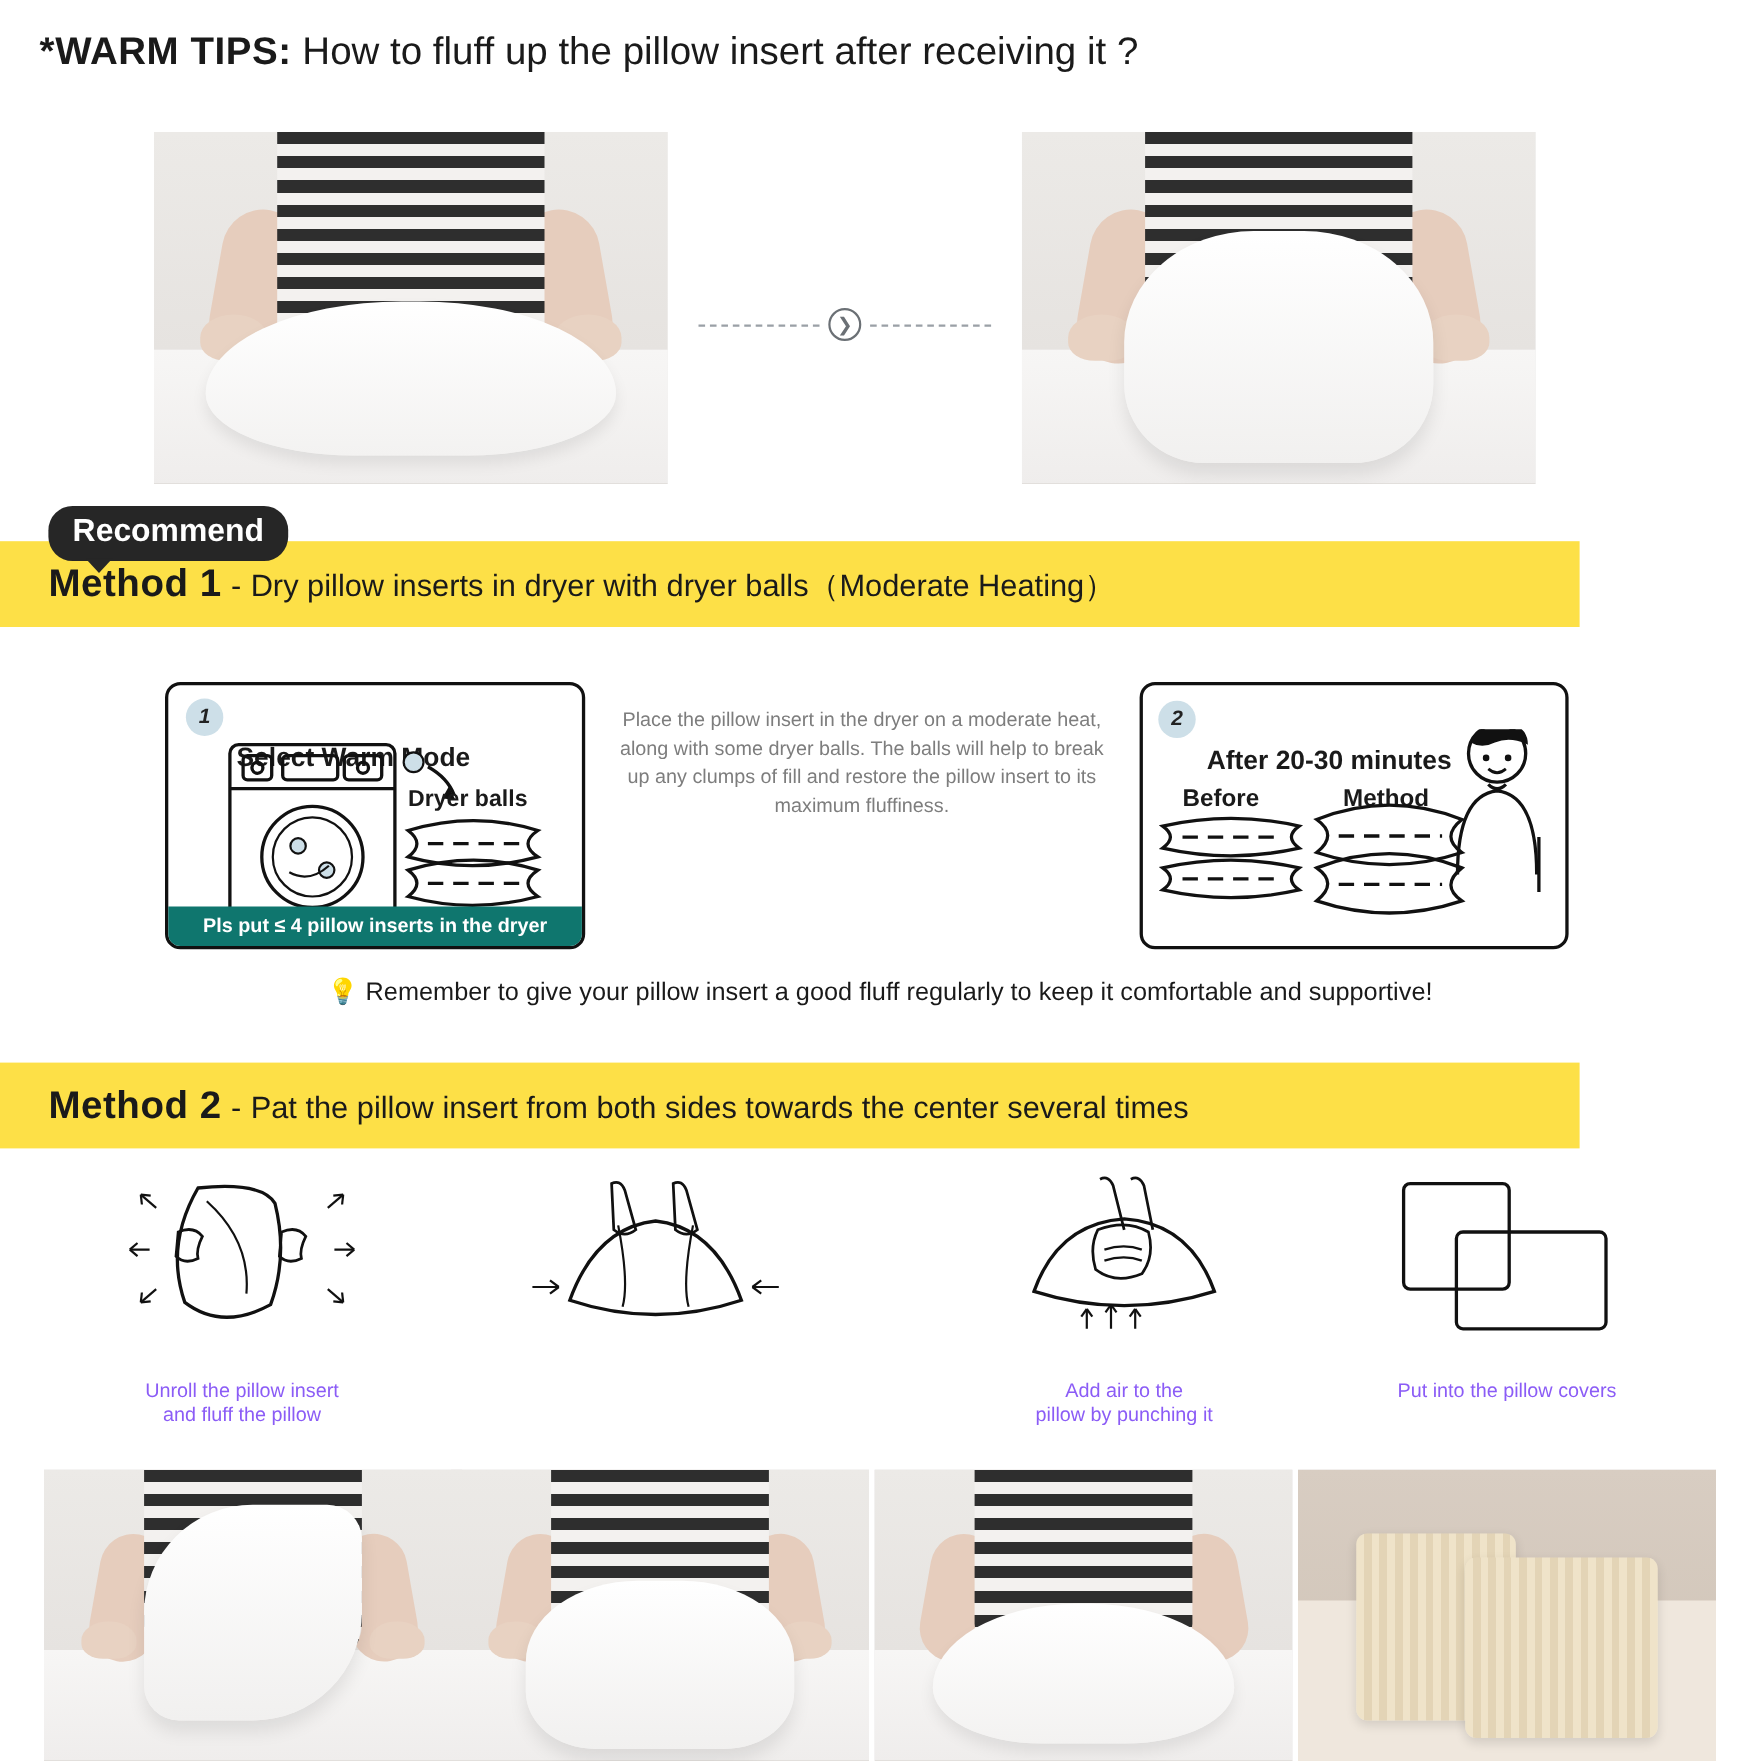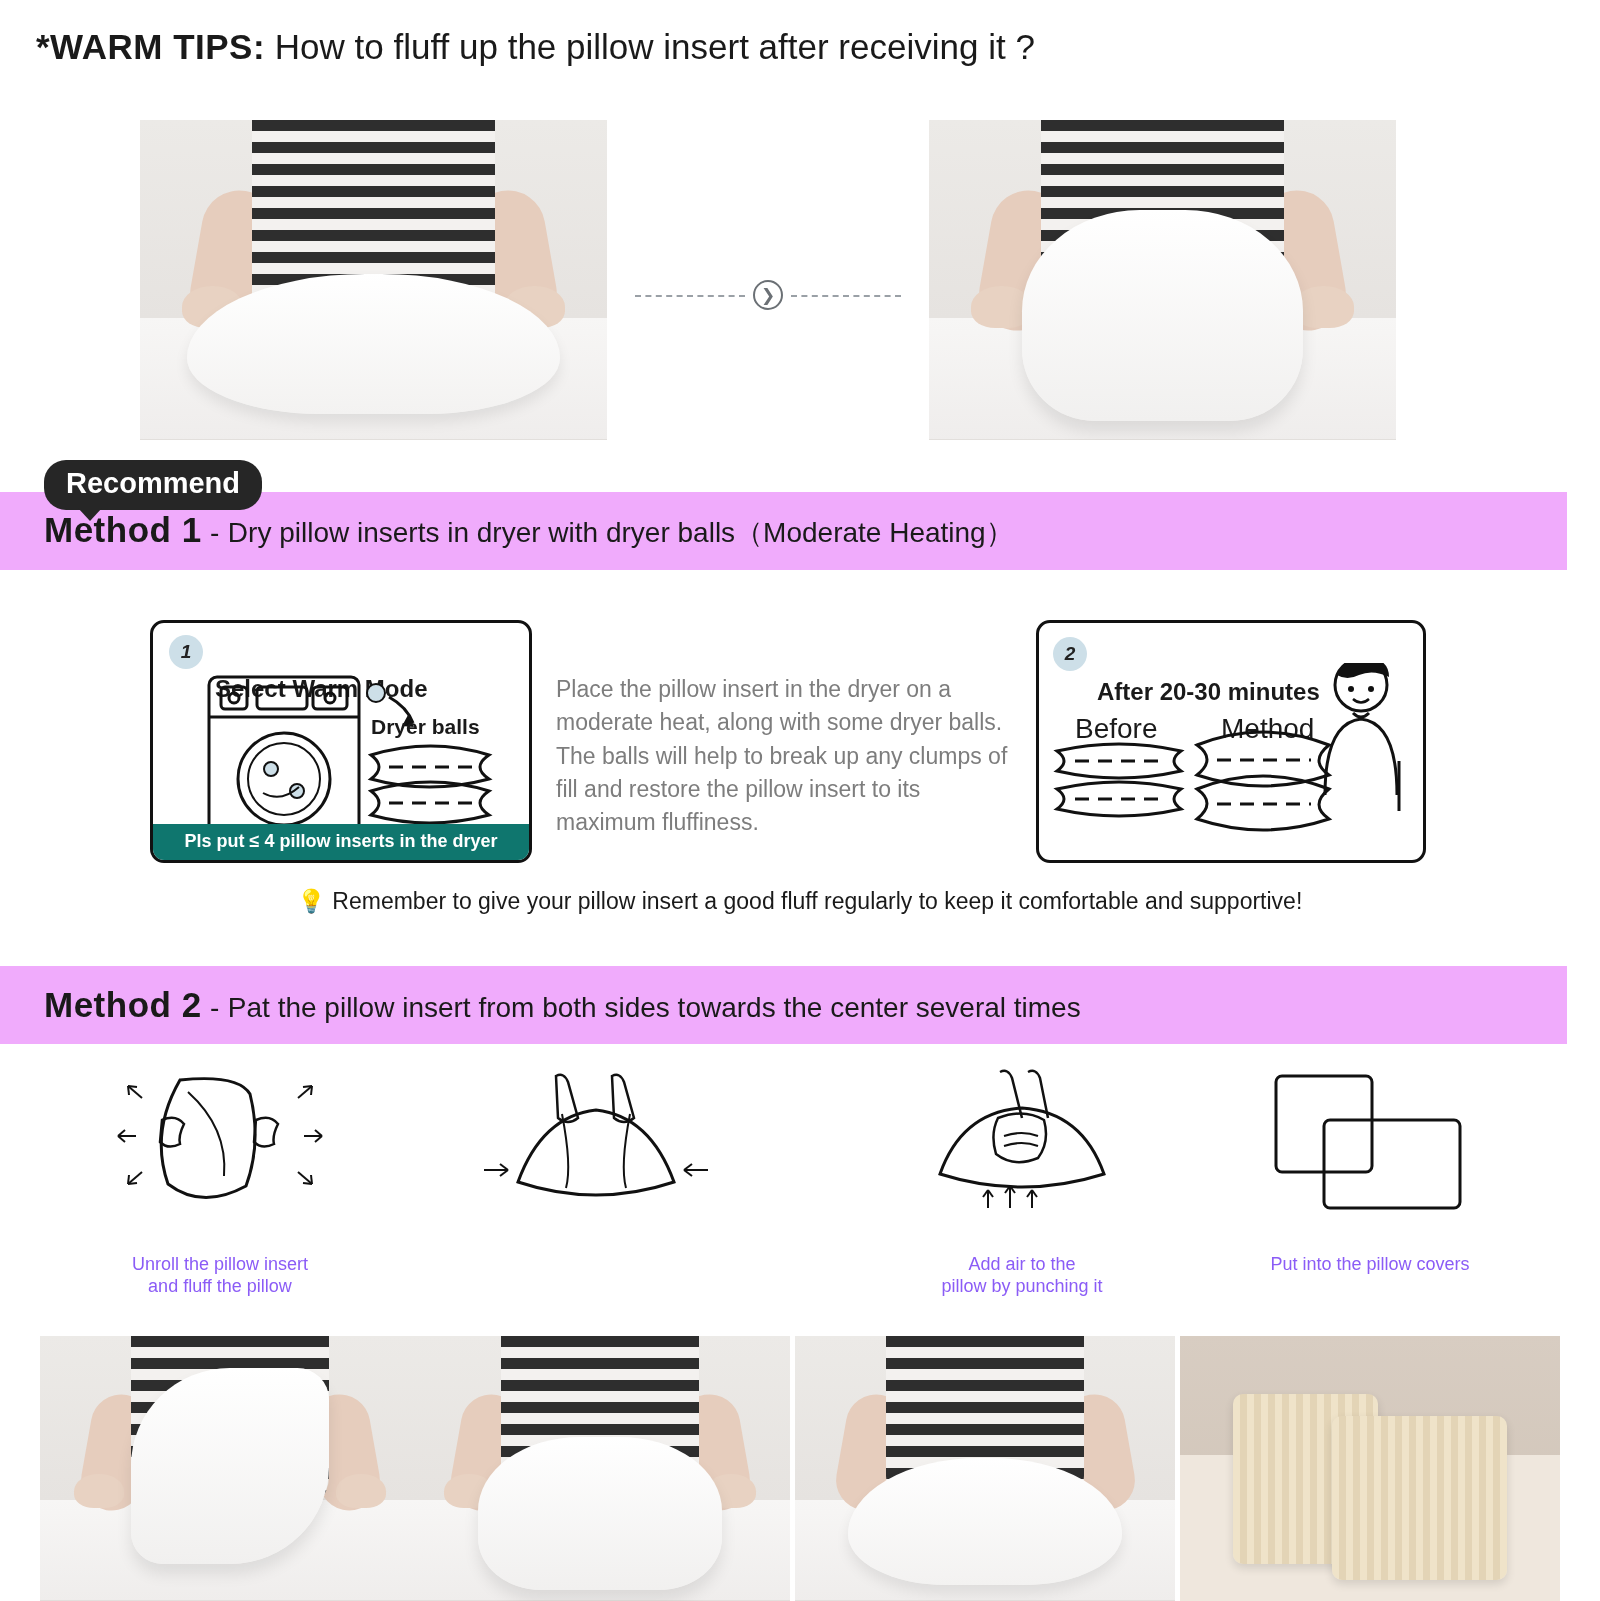--- a/index.html
+++ b/index.html
@@ -163,22 +163,22 @@
     width: 0; height: 0;
     border-left: 12px solid transparent;
     border-right: 12px solid transparent;
     border-top: 13px solid #262626;
   }
 
   
   .band {
     position: absolute;
     left: 0;
-    width: 1567px;
-    background: #f0abfc;
+    width: 1436px;
+    background: #fde047;
     text-decoration: underline;
   }
   .band-1 { top: 492px; height: 78px; }
   .band-2 { top: 966px; height: 78px; }
   .band .inner {
     position: absolute;
     left: 44px;
     top: 50%;
     transform: translateY(-50%);
     white-space: nowrap;
@@ -254,30 +254,30 @@
     padding: 7px 0 8px 0;
     border-radius: 0 0 11px 11px;
     box-sizing: border-box;
   }
 
   .m1-text {
     position: absolute;
     left: 556px;
     top: 46px;
     width: 455px;
-    font-size: 23px;
+    text-align: center;
+    font-size: 18px;
     line-height: 1.45;
     color: #7d7d7d;
-    margin-top: 32px;
   }
 
   .ba-label {
     position: absolute;
-    font-size: 28px;
-    font-weight: normal;
+    font-size: 22px;
+    font-weight: bold;
   }
   .ba-before { left: 36px; top: 90px; }
   .ba-after  { left: 182px; top: 90px; }
 
   .tipline {
     position: absolute;
     left: 0;
     top: 888px;
     width: 1600px;
     text-align: center;

